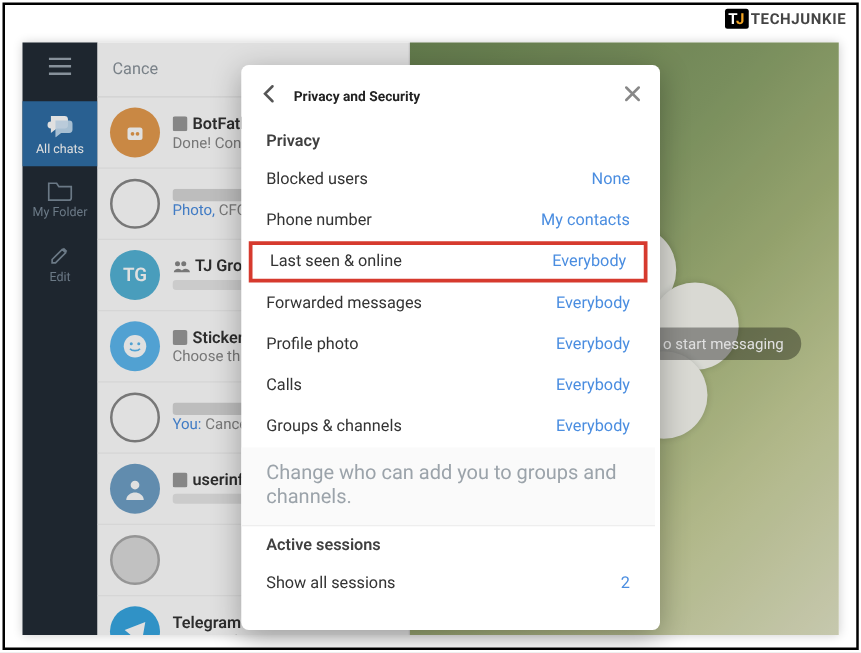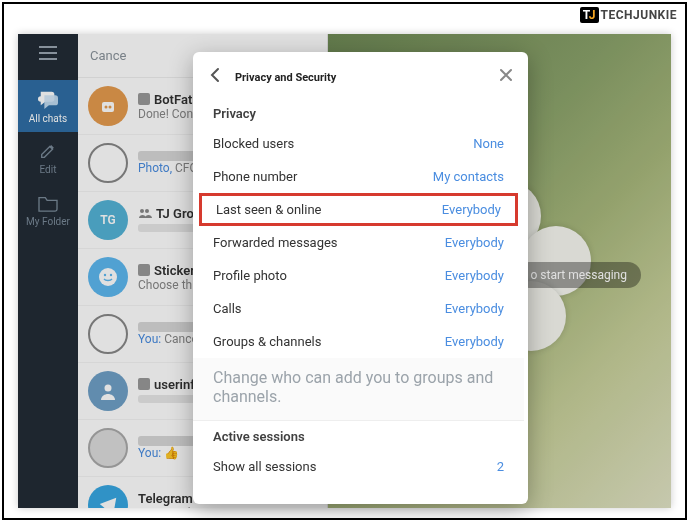--- a/index.html
+++ b/index.html
@@ -18,21 +18,21 @@
   .rail .hamburger { margin: 12px 0 18px; color: #9aa6b1; }
   .rail-item { display: flex; flex-direction: column; align-items: center; justify-content: center; width: 100%; height: 52px; cursor: pointer; }
   .rail-item.active { background: #2f6ea5; color: #fff; }
   .rail-item svg { margin-bottom: 4px; }
   .rail-label { font-size: 10px; }
   
   .chatlist { width: 250px; background: #fff; border-right: 1px solid #e6e6e6; display: flex; flex-direction: column; }
   .search-bar { height: 44px; display: flex; align-items: center; padding: 0 12px; color: #8a939b; font-size: 13px; border-bottom: 1px solid #eee; }
   .chats { flex: 1; overflow: hidden; }
   .chat-row { display: flex; align-items: center; padding: 8px 10px; border-bottom: 1px solid #f4f4f4; }
-  .avatar { width: 40px; height: 40px; border-radius: 50%; background: #ccc; flex-shrink: 0; display:flex; align-items:center; justify-content:center; color:#fff; font-size:12px; font-weight:600; }
+  .avatar { width: 40px; height: 40px; border-radius: 50%; background: #ccc; flex-shrink: 0; display:flex; align-items:center; justify-content:center; color:#fff; font-size:15px; font-weight:600; }
   .av-ring { border: 2px solid #888; background: #fff; }
   .av-tg { background:#54b3d6; }
   .av-sticker { background:#5db8f0; }
   .av-user { background:#6fa0c7; }
   .av-tele { background:#37a7e2; }
   .chat-text { margin-left: 10px; overflow: hidden; }
   .chat-name { font-size: 13px; font-weight: 600; color: #333; white-space: nowrap; display:flex; align-items:center; gap:4px; }
   .chat-preview { font-size: 12px; color: #888; white-space: nowrap; }
   .chat-preview .you { color:#4a8de0; }
   .chat-preview .photo { color:#4a8de0; }
@@ -81,30 +81,30 @@
           </svg>
       </div>
       <div class="rail-item active">
         <svg width="22" height="20" viewBox="0 0 24 22">
             <path d="M4 3h12a3 3 0 0 1 3 3v5a3 3 0 0 1-3 3H9l-5 4v-4a3 3 0 0 1 0-6z" fill="#fff"></path>
             <path d="M8 7h12a3 3 0 0 1 3 3v5a3 3 0 0 1-3 3h-7l-5 4v-4" fill="#cfe6f8" opacity="0.9"></path>
           </svg>
         <span class="rail-label">All chats</span>
       </div>
       <div class="rail-item">
+        <svg width="22" height="18" viewBox="0 0 24 20">
+            <path d="M2 4h7l2 3h11v10a2 2 0 0 1-2 2H2z" fill="none" stroke="#7a8a99" stroke-width="1.5"></path>
+          </svg>
+        <span class="rail-label">My Folder</span>
+      </div>
+      <div class="rail-item">
         <svg width="18" height="18" viewBox="0 0 20 20">
             <path d="M3 14l9-9 3 3-9 9H3z M13 4l3 3" fill="none" stroke="#7a8a99" stroke-width="1.5"></path>
           </svg>
         <span class="rail-label">Edit</span>
-      </div>
-      <div class="rail-item">
-        <svg width="22" height="18" viewBox="0 0 24 20">
-            <path d="M2 4h7l2 3h11v10a2 2 0 0 1-2 2H2z" fill="none" stroke="#7a8a99" stroke-width="1.5"></path>
-          </svg>
-        <span class="rail-label">My Folder</span>
       </div>
     </div>
 
     <div class="chatlist">
       <div class="search-bar">
         <span>Cance</span>
       </div>
       <div class="chats">
         <div class="chat-row">
           <div class="avatar" style="background:#e59b4e">
@@ -197,26 +197,20 @@
                     <rect width="12" height="12" rx="2" fill="#999"></rect>
                   </svg>
                 </span>
                 <span>userinf</span>
               </div>
             <div class="chat-preview"><span style="display:inline-block;width:60px;height:8px;background:#e8e8e8;border-radius:3px"></span></div>
           </div>
         </div>
         <div class="chat-row">
           <div class="avatar" style="background:#dcdcdc;border:2px solid #aaa"></div>
-          <div class="chat-text">
-            <div class="chat-name">
-                <span style="display:inline-block;width:80px;height:10px;background:#d8d8d8;border-radius:3px"></span>
-              </div>
-            <div class="chat-preview"><span class="you">You: </span><span>👍</span></div>
-          </div>
         </div>
         <div class="chat-row">
           <div class="avatar av-tele">
             <svg width="22" height="22" viewBox="0 0 24 24">
                 <path d="M3 11l18-7-3 17-6-4-3 4-1-6z" fill="#fff"></path>
               </svg>
           </div>
           <div class="chat-text">
             <div class="chat-name">Telegram</div>
             <div class="chat-preview">Login code</div>

